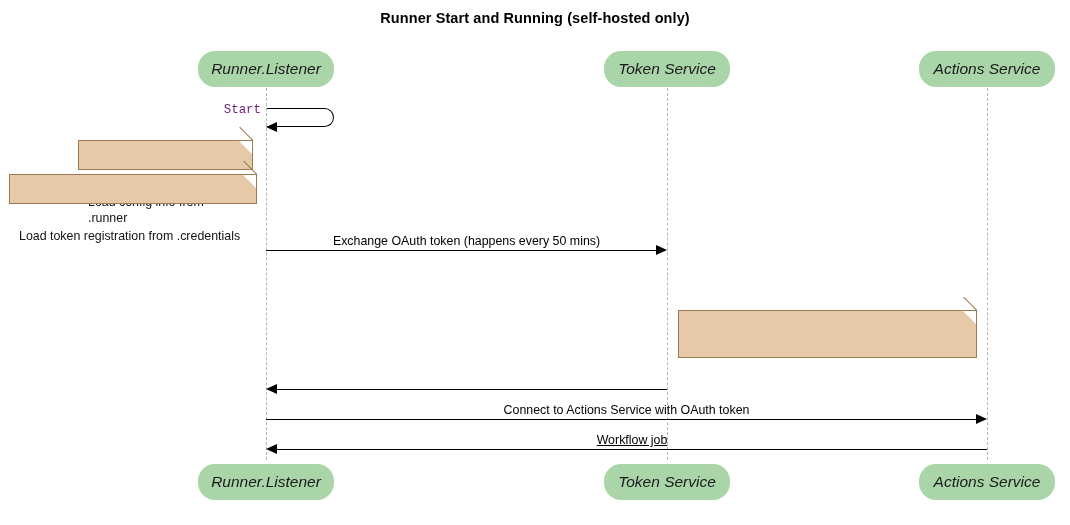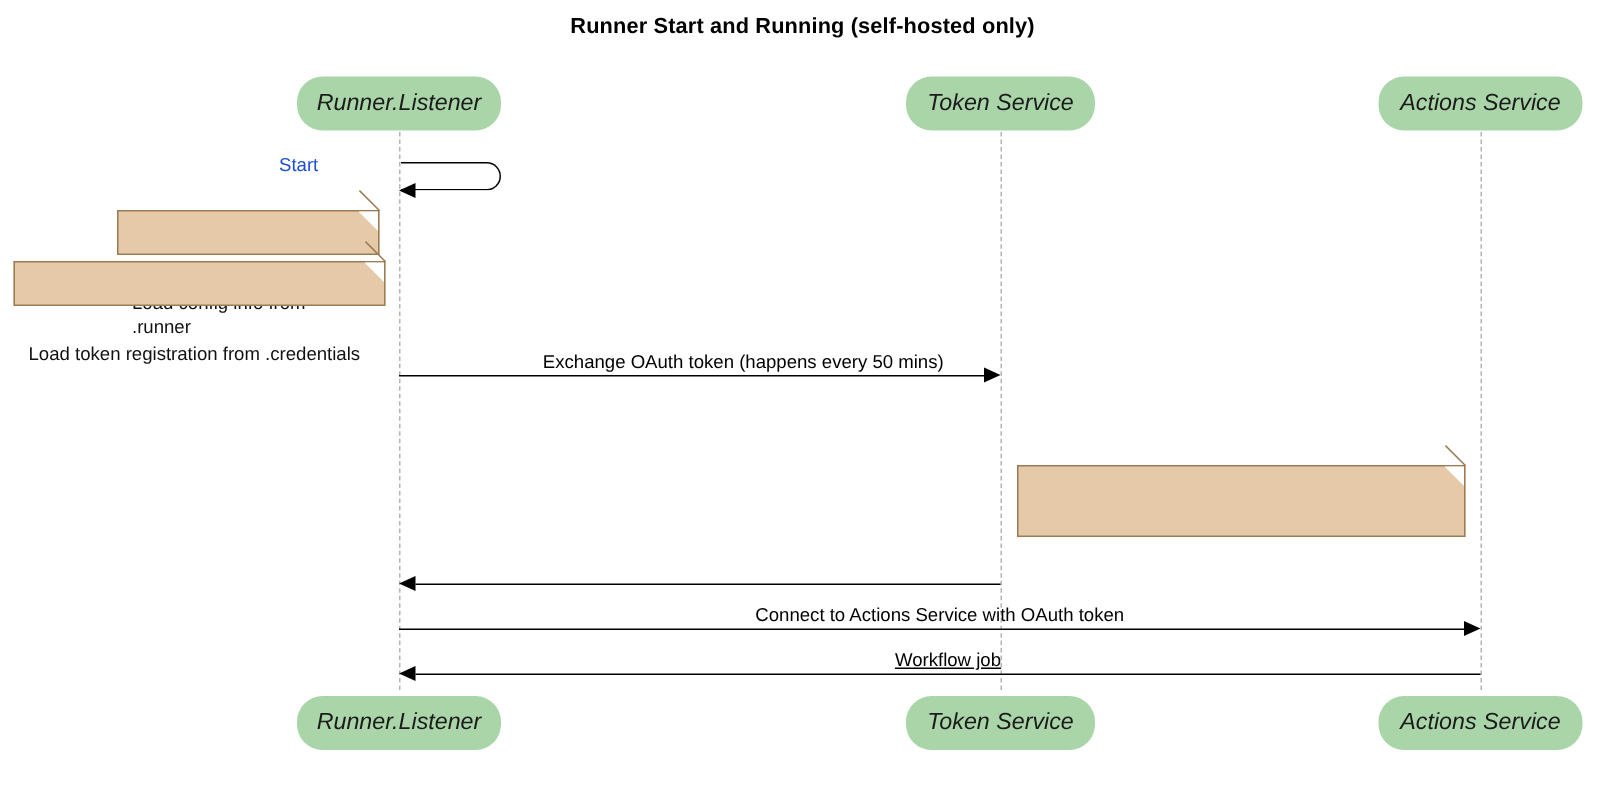--- a/index.html
+++ b/index.html
@@ -111,23 +111,24 @@
     position: absolute;
     box-sizing: border-box;
     border: 1.6px solid #000;
     border-left: none;
     border-top-right-radius: 13px;
     border-bottom-right-radius: 13px;
   }
   .start-label {
     position: absolute;
     font-size: 12.4px;
-    color: #1d4ed8;
+    color: #701a75;
     white-space: nowrap;
-    text-align: left;
+    text-align: right;
+    font-family: Liberation Mono, monospace;
   }
 </style>
 </head>
 <body>
 
 <div id="diagram-root">
 
   <div class="diagram-title">Runner Start and Running (self-hosted only)</div>
 
   <div class="lifeline" style="left:266px; top:88px; height:372px;"></div>
@@ -163,21 +164,21 @@
     <div class="note-corner-line"></div>
     <span>Load config info from .runner</span>
   </div>
 
   <div class="note" style="left:9px; top:174px; width:248px; height:30px;">
     <div class="note-corner-cut"></div>
     <div class="note-corner-line"></div>
     <span>Load token registration from .credentials</span>
   </div>
 
-  <div class="msg-label" style="left:266px; top:234px; width:401px;padding-left:29px;">Exchange OAuth token (happens every 50 mins)</div>
+  <div class="msg-label" style="left:266px; top:234px; width:401px;">Exchange OAuth token (happens every 50 mins)</div>
   <div class="msg-line" style="left:266px; top:250px; width:390px;"></div>
   <div class="arrowhead arrow-right" style="left:656px; top:245px;"></div>
 
 
   <div class="note" style="left:678px; top:310px; width:299px; height:48px;">
     <div class="note-corner-cut"></div>
     <div class="note-corner-line"></div>
   </div>
 
   <div class="msg-line" style="left:277px; top:389px; width:390px;"></div>

